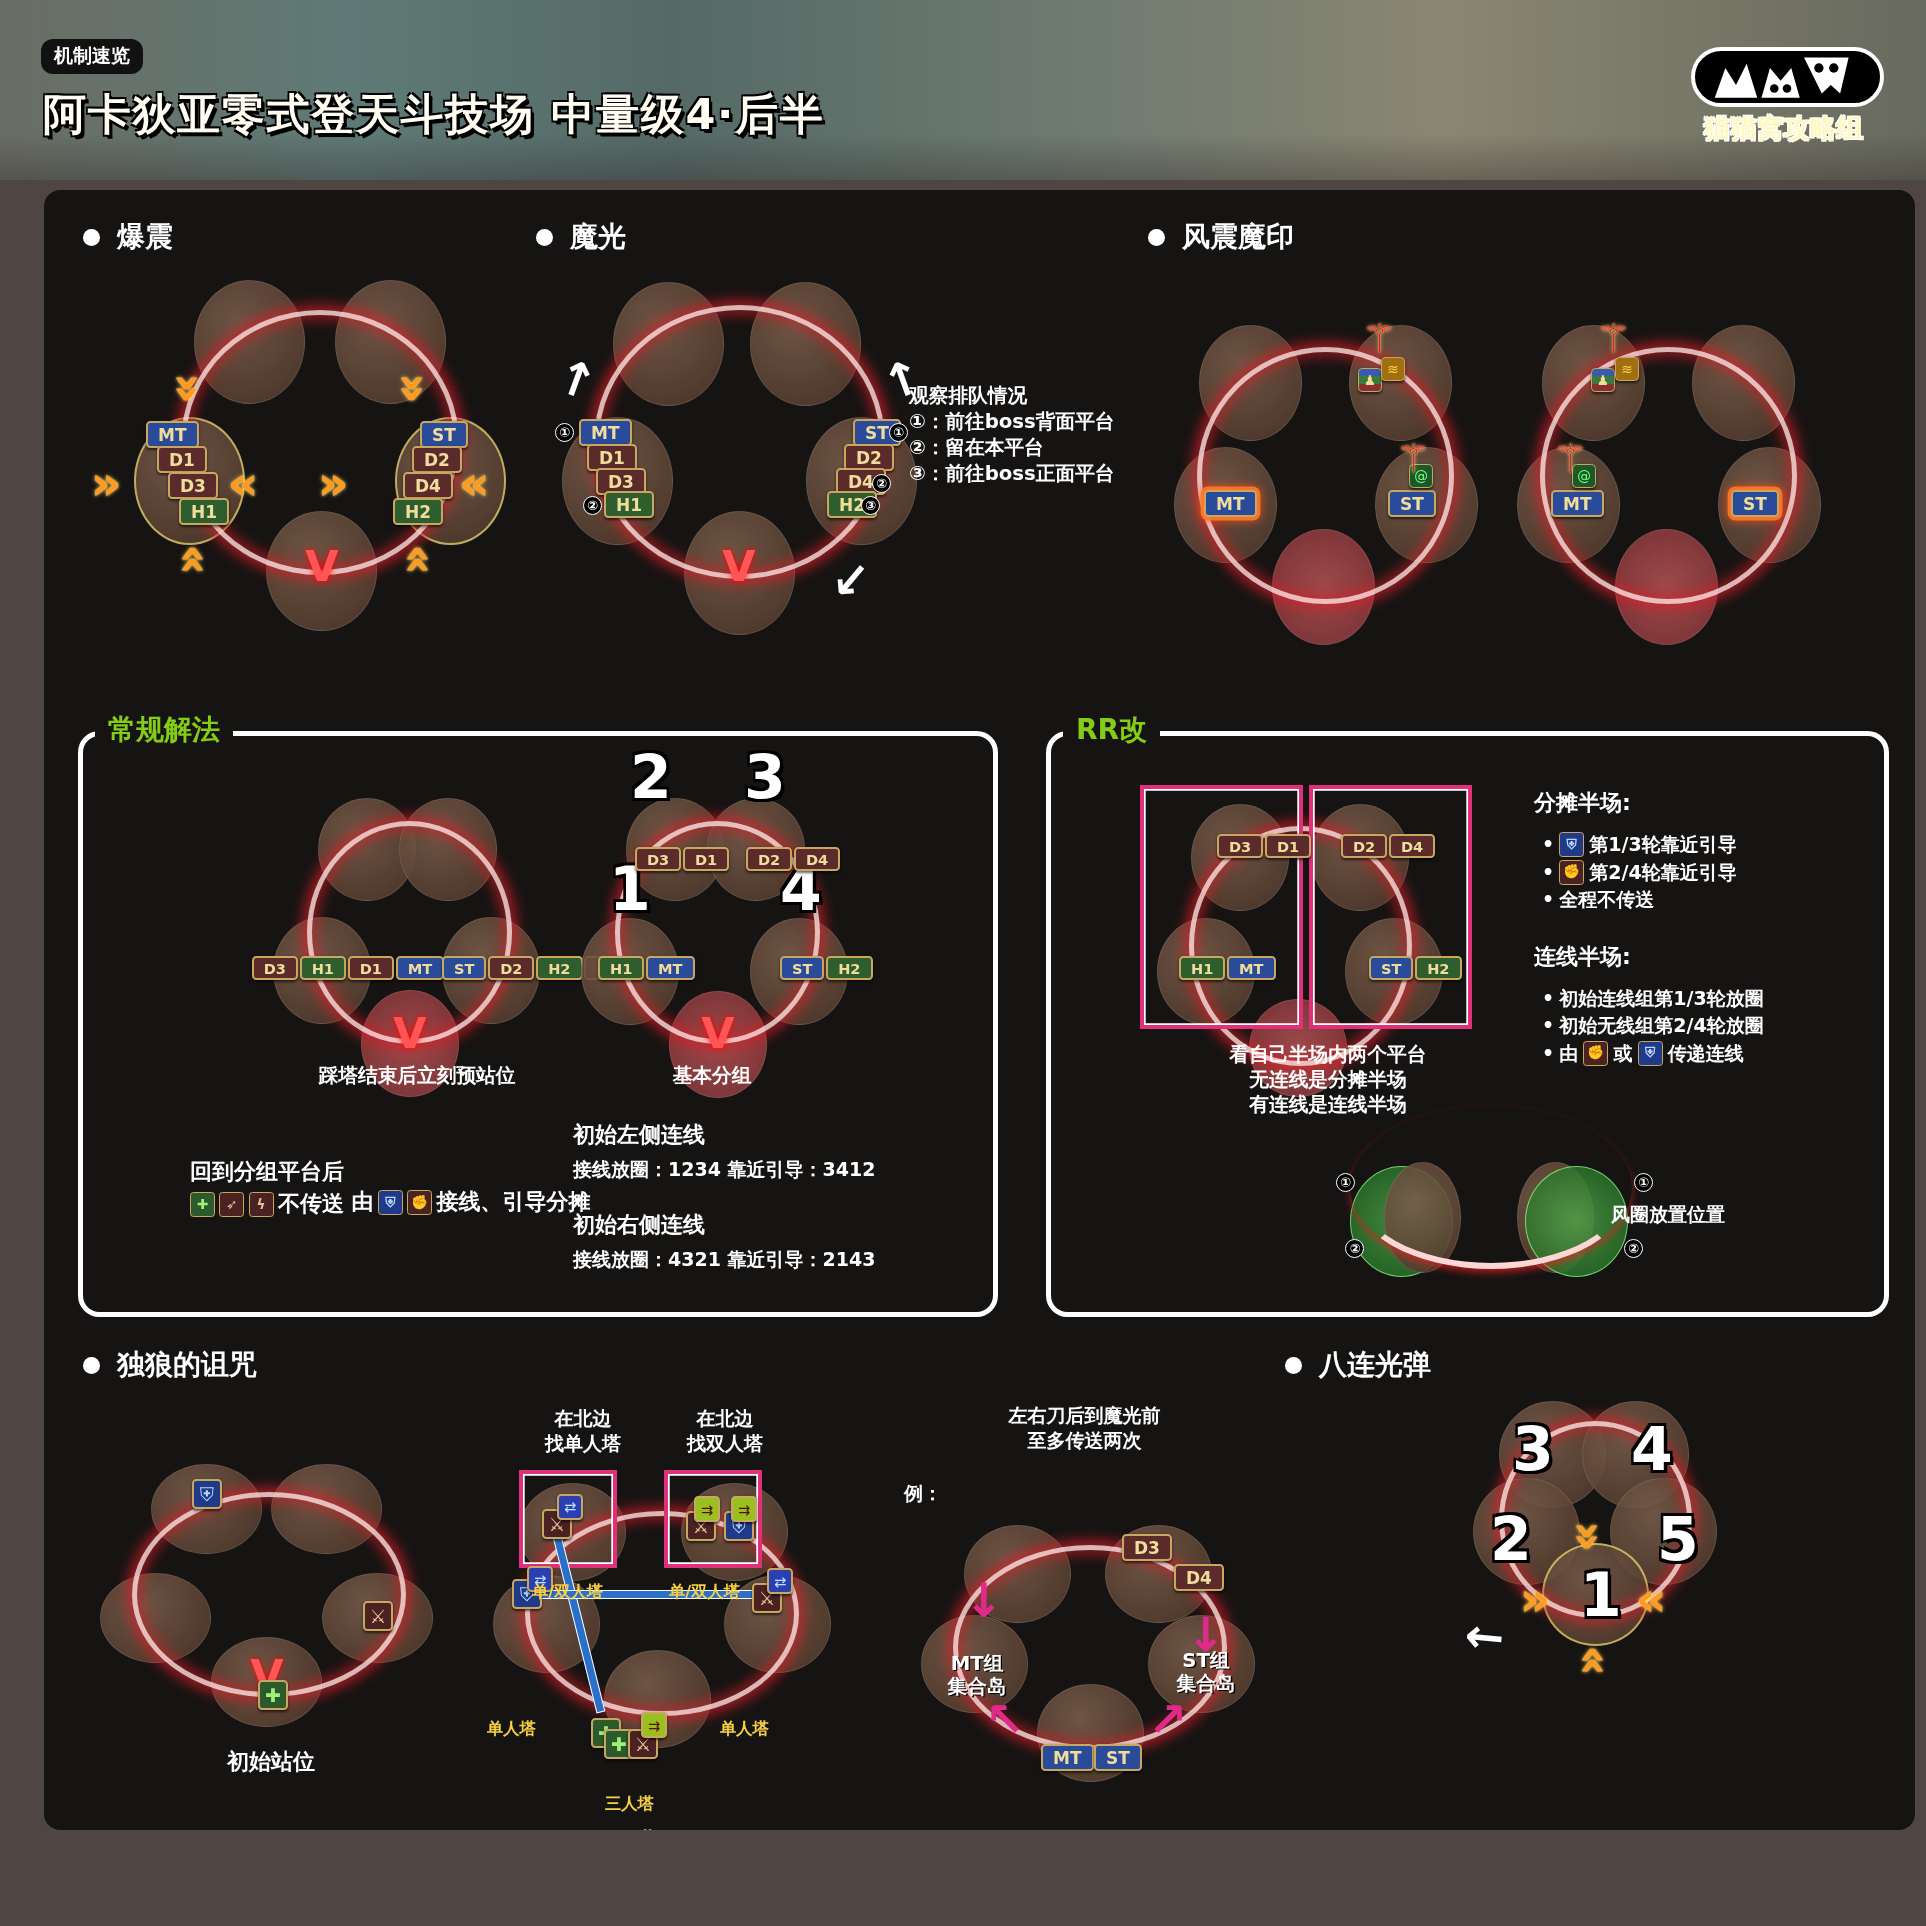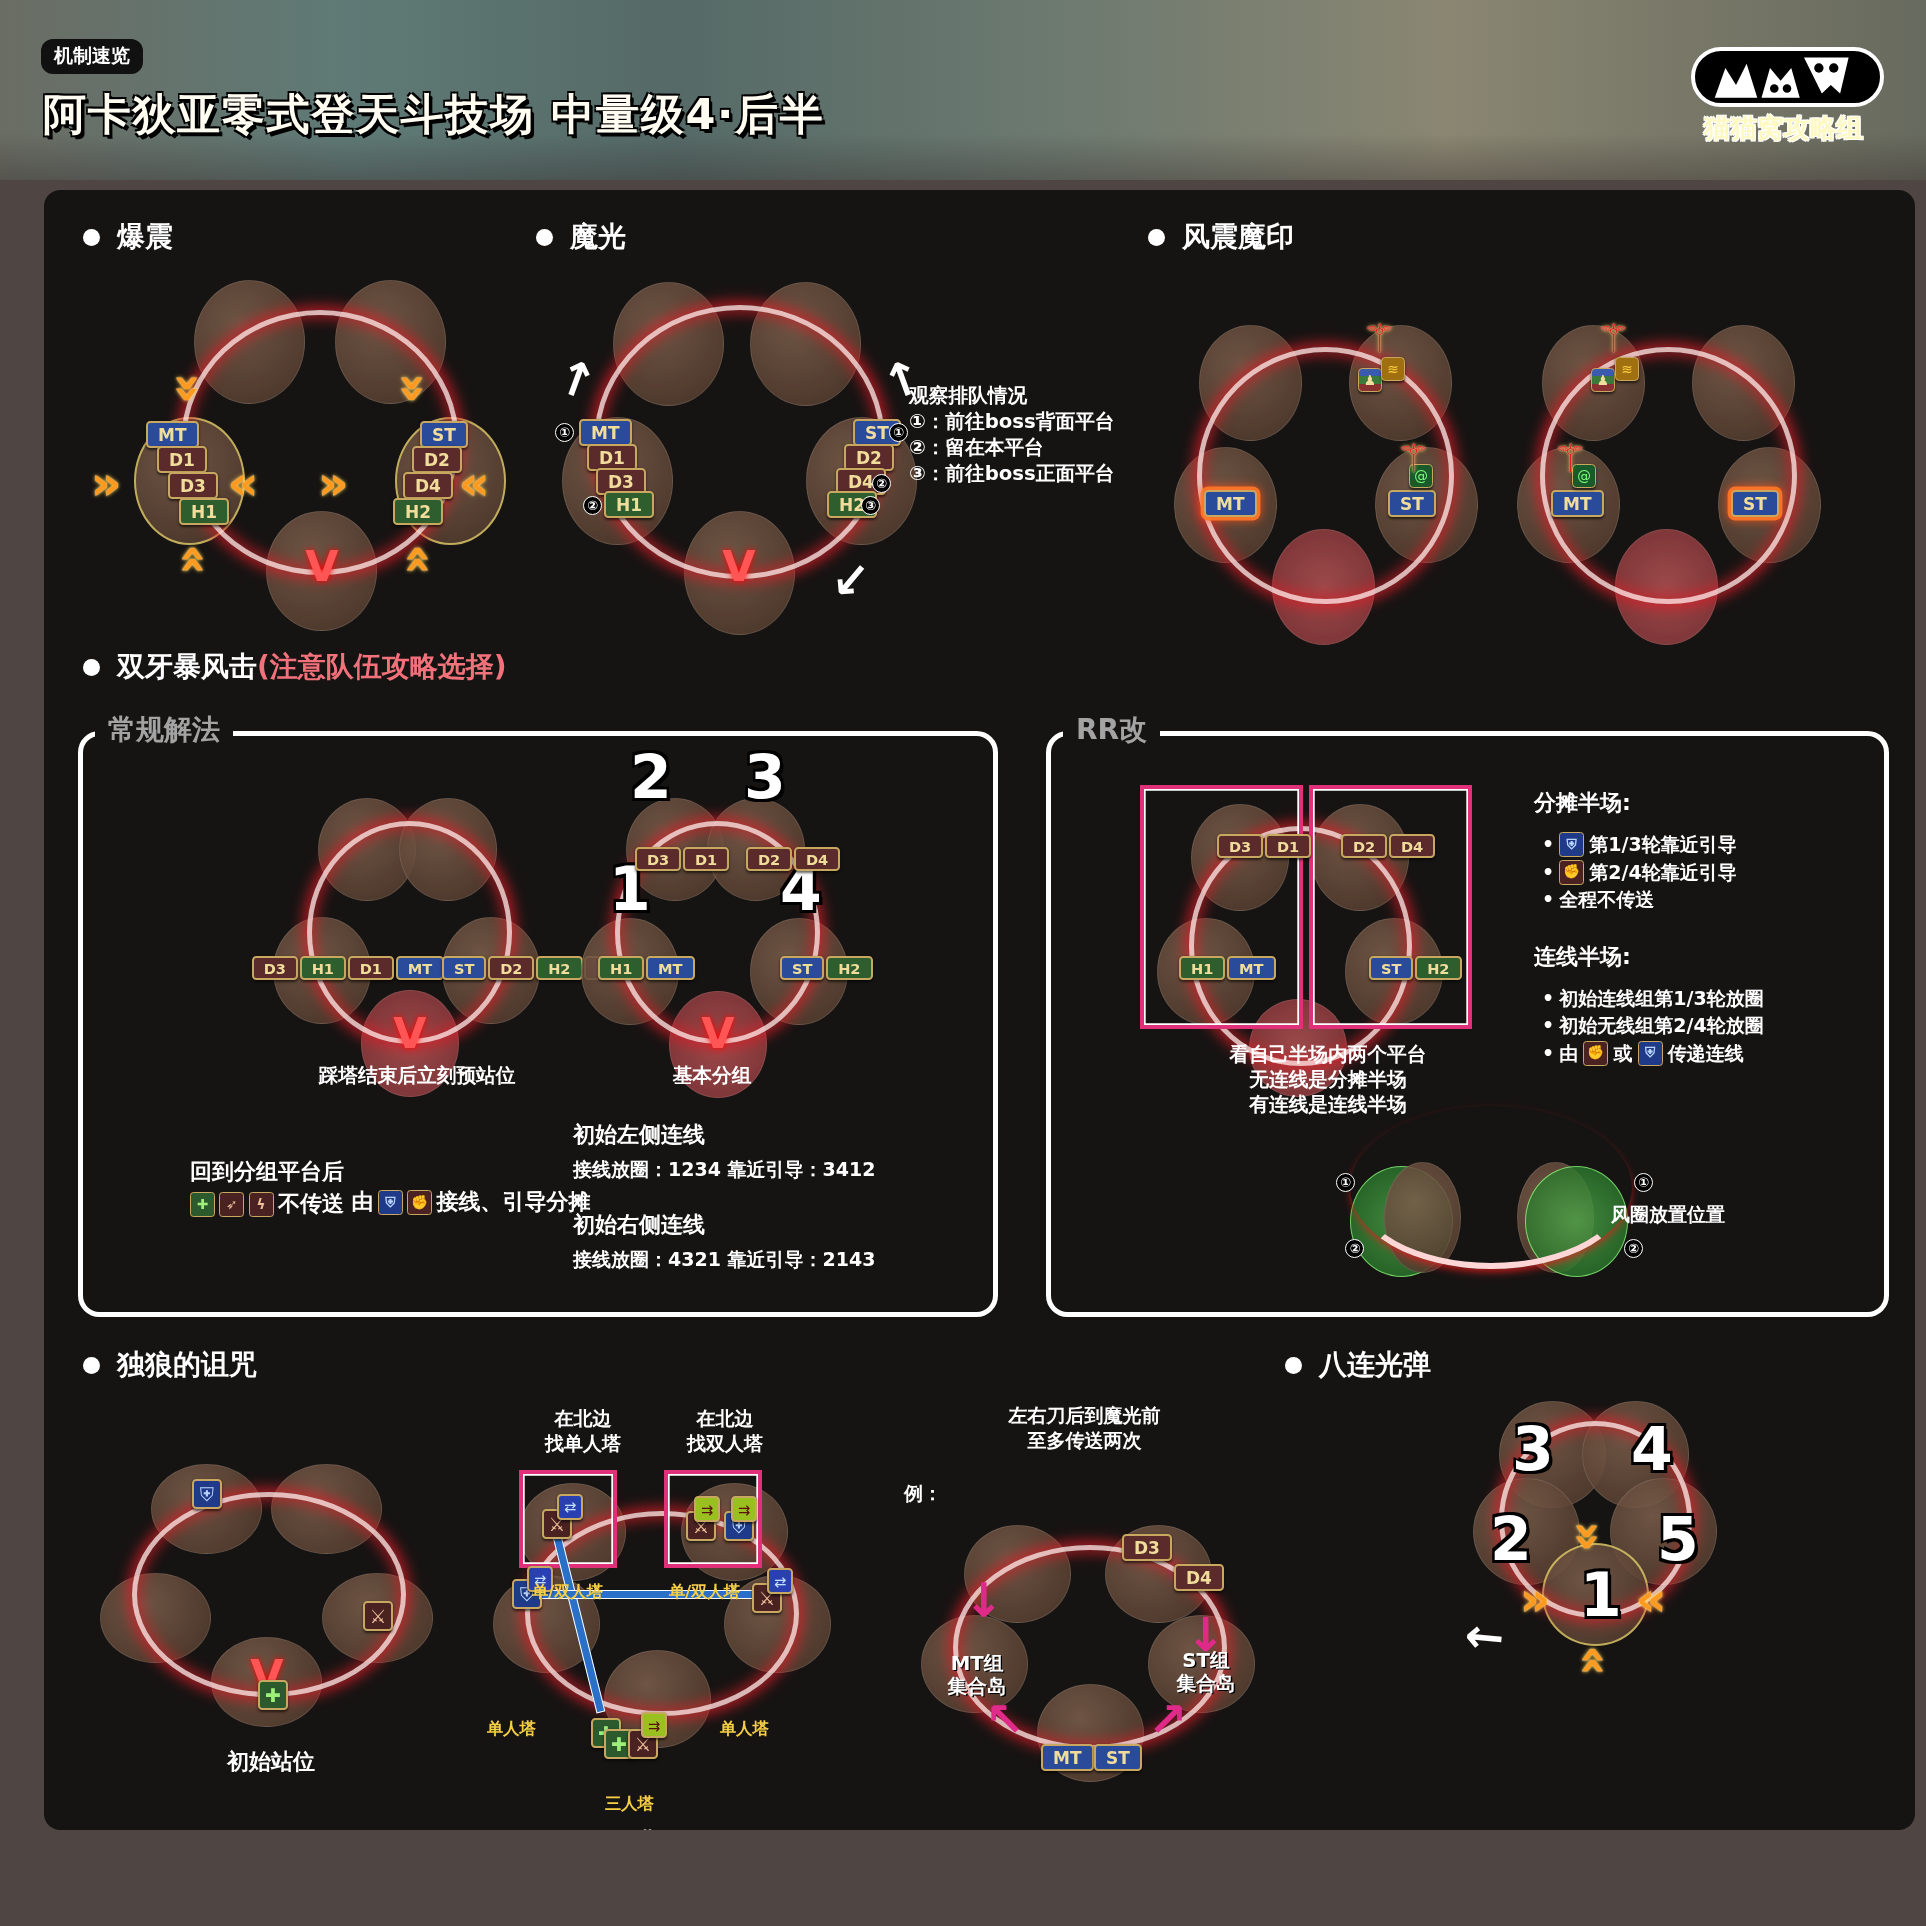--- a/index.html
+++ b/index.html
@@ -11,21 +11,21 @@
 .tag{position:absolute;left:41px;top:39px;background:#111;border-radius:12px;padding:4.3px 13px;font-size:19px;font-weight:bold;color:#fff}
 .title{position:absolute;left:43px;top:86px;font-size:43px;font-weight:bold;color:#fffdf2;letter-spacing:1.7px;text-shadow:2.6px 2.6px 0 #000,-1.7px -1.7px 0 #000,1.7px -1.7px 0 #000,-1.7px 1.7px 0 #000,3.4px 4.3px 0 #000}
 .logo{position:absolute;left:1691px;top:47px;width:193px;height:86px}
 .logo .pill{position:absolute;left:0;top:0;width:193px;height:60px;background:#000;border:4.3px solid #fff;border-radius:30px}
 .logo .txt{position:absolute;left:13px;top:64px;font-size:26.5px;font-weight:bold;color:#fef9c3;text-shadow:1.3px 1.3px 0 #fff,-1.3px -1.3px 0 #fff,1.3px -1.3px 0 #fff,-1.3px 1.3px 0 #fff}
 .panel{position:absolute;left:44px;top:190px;width:1871px;height:1640px;background:#161413;border-radius:16.3px;overflow:hidden}
 .h{position:absolute;font-size:28px;font-weight:bold;color:#fff;display:flex;align-items:center;gap:17px}
 .h .dot{width:17px;height:17px;border-radius:50%;background:#fff}
 .h .warn{color:#f2717a}
 .box{position:absolute;border:5.1px solid #fff;border-radius:21.4px}
-.box-title{position:absolute;font-size:28px;font-weight:bold;color:#a3a3a3;background:#161413;padding:0 13px}
+.box-title{position:absolute;font-size:28px;font-weight:bold;color:#84cc16;background:#161413;padding:0 13px}
 .arena{position:absolute}
 .ring{position:absolute;border-radius:50%;border:5.1px solid rgba(255,210,210,.85);box-shadow:0 0 13px 5.1px rgba(220,30,40,.7),inset 0 0 13px 4.3px rgba(220,30,40,.6)}
 .plat{position:absolute;border-radius:50%;background:radial-gradient(circle at 40% 35%,#7a5e4c,#5a4233 70%,#4a372b);opacity:.88;border:0.9px solid rgba(255,255,255,.12)}
 .plat.red{background:radial-gradient(circle,#c0585a,#9c4144 70%);opacity:.8}
 .plat.green{background:radial-gradient(circle,#4fa84a,#2d7a2e 70%);opacity:.8;border:1.7px solid #8aff7a}
 .plat.gold{border:2.6px solid #d8c266}
 .boss{position:absolute;width:34px;height:43px;color:#f55;font-size:43px;line-height:43px;text-align:center;font-weight:bold;text-shadow:0 0 6.4px #f00}
 .role{position:absolute;height:27px;min-width:27px;padding:0 10px;border-radius:4.3px;border:2.1px solid #c8a860;font-size:17px;font-weight:bold;color:#f1dd9b;display:flex;align-items:center;justify-content:center;box-shadow:0 1.7px 2.6px rgba(0,0,0,.6)}
 .role.tank{background:#2a4a9a}
 .role.heal{background:#2e5e2e}
@@ -181,24 +181,20 @@
     <div class="ring" style="left:32px;top:71px;width:257px;height:257px"></div>
     <div class="icon share sm" style="left:83px;top:92px">♟</div>
     <div class="icon sm" style="left:107px;top:81px;background:#a07010;color:#ffd040">≋</div>
     <div class="role tank" style="left:43px;top:214px">MT</div>
     <div class="icon sm" style="left:64px;top:188px;background:#1a5a2a;color:#7aff7a">@</div>
     <div class="role tank ring-o" style="left:223px;top:214px">ST</div>
     <div class="chev" style="left:88px;top:43px;color:#e02020;font-size:39px">⚚</div>
     <div class="chev" style="left:45px;top:163px;color:#e02020;font-size:39px">⚚</div>
   </div>
 
-  <div class="h" style="left:39px;top:458px">
-    <span class="dot"></span>
-    <span><span>双牙暴风击</span><span class="warn">(注意队伍攻略选择)</span></span>
-  </div>
 
   <div class="box" style="left:34px;top:541px;width:920px;height:586px"></div>
   <div class="box-title" style="left:51px;top:521px">常规解法</div>
 
   <div class="arena" style="left:197px;top:599px;width:342px;height:342px">
     <div class="plat" style="left:77px;top:8.6px;width:98px;height:103px"></div>
     <div class="plat" style="left:158px;top:8.6px;width:98px;height:103px"></div>
     <div class="plat" style="left:32px;top:128px;width:98px;height:107px"></div>
     <div class="plat" style="left:201px;top:128px;width:98px;height:107px"></div>
     <div class="plat red" style="left:120px;top:201px;width:98px;height:107px"></div>

